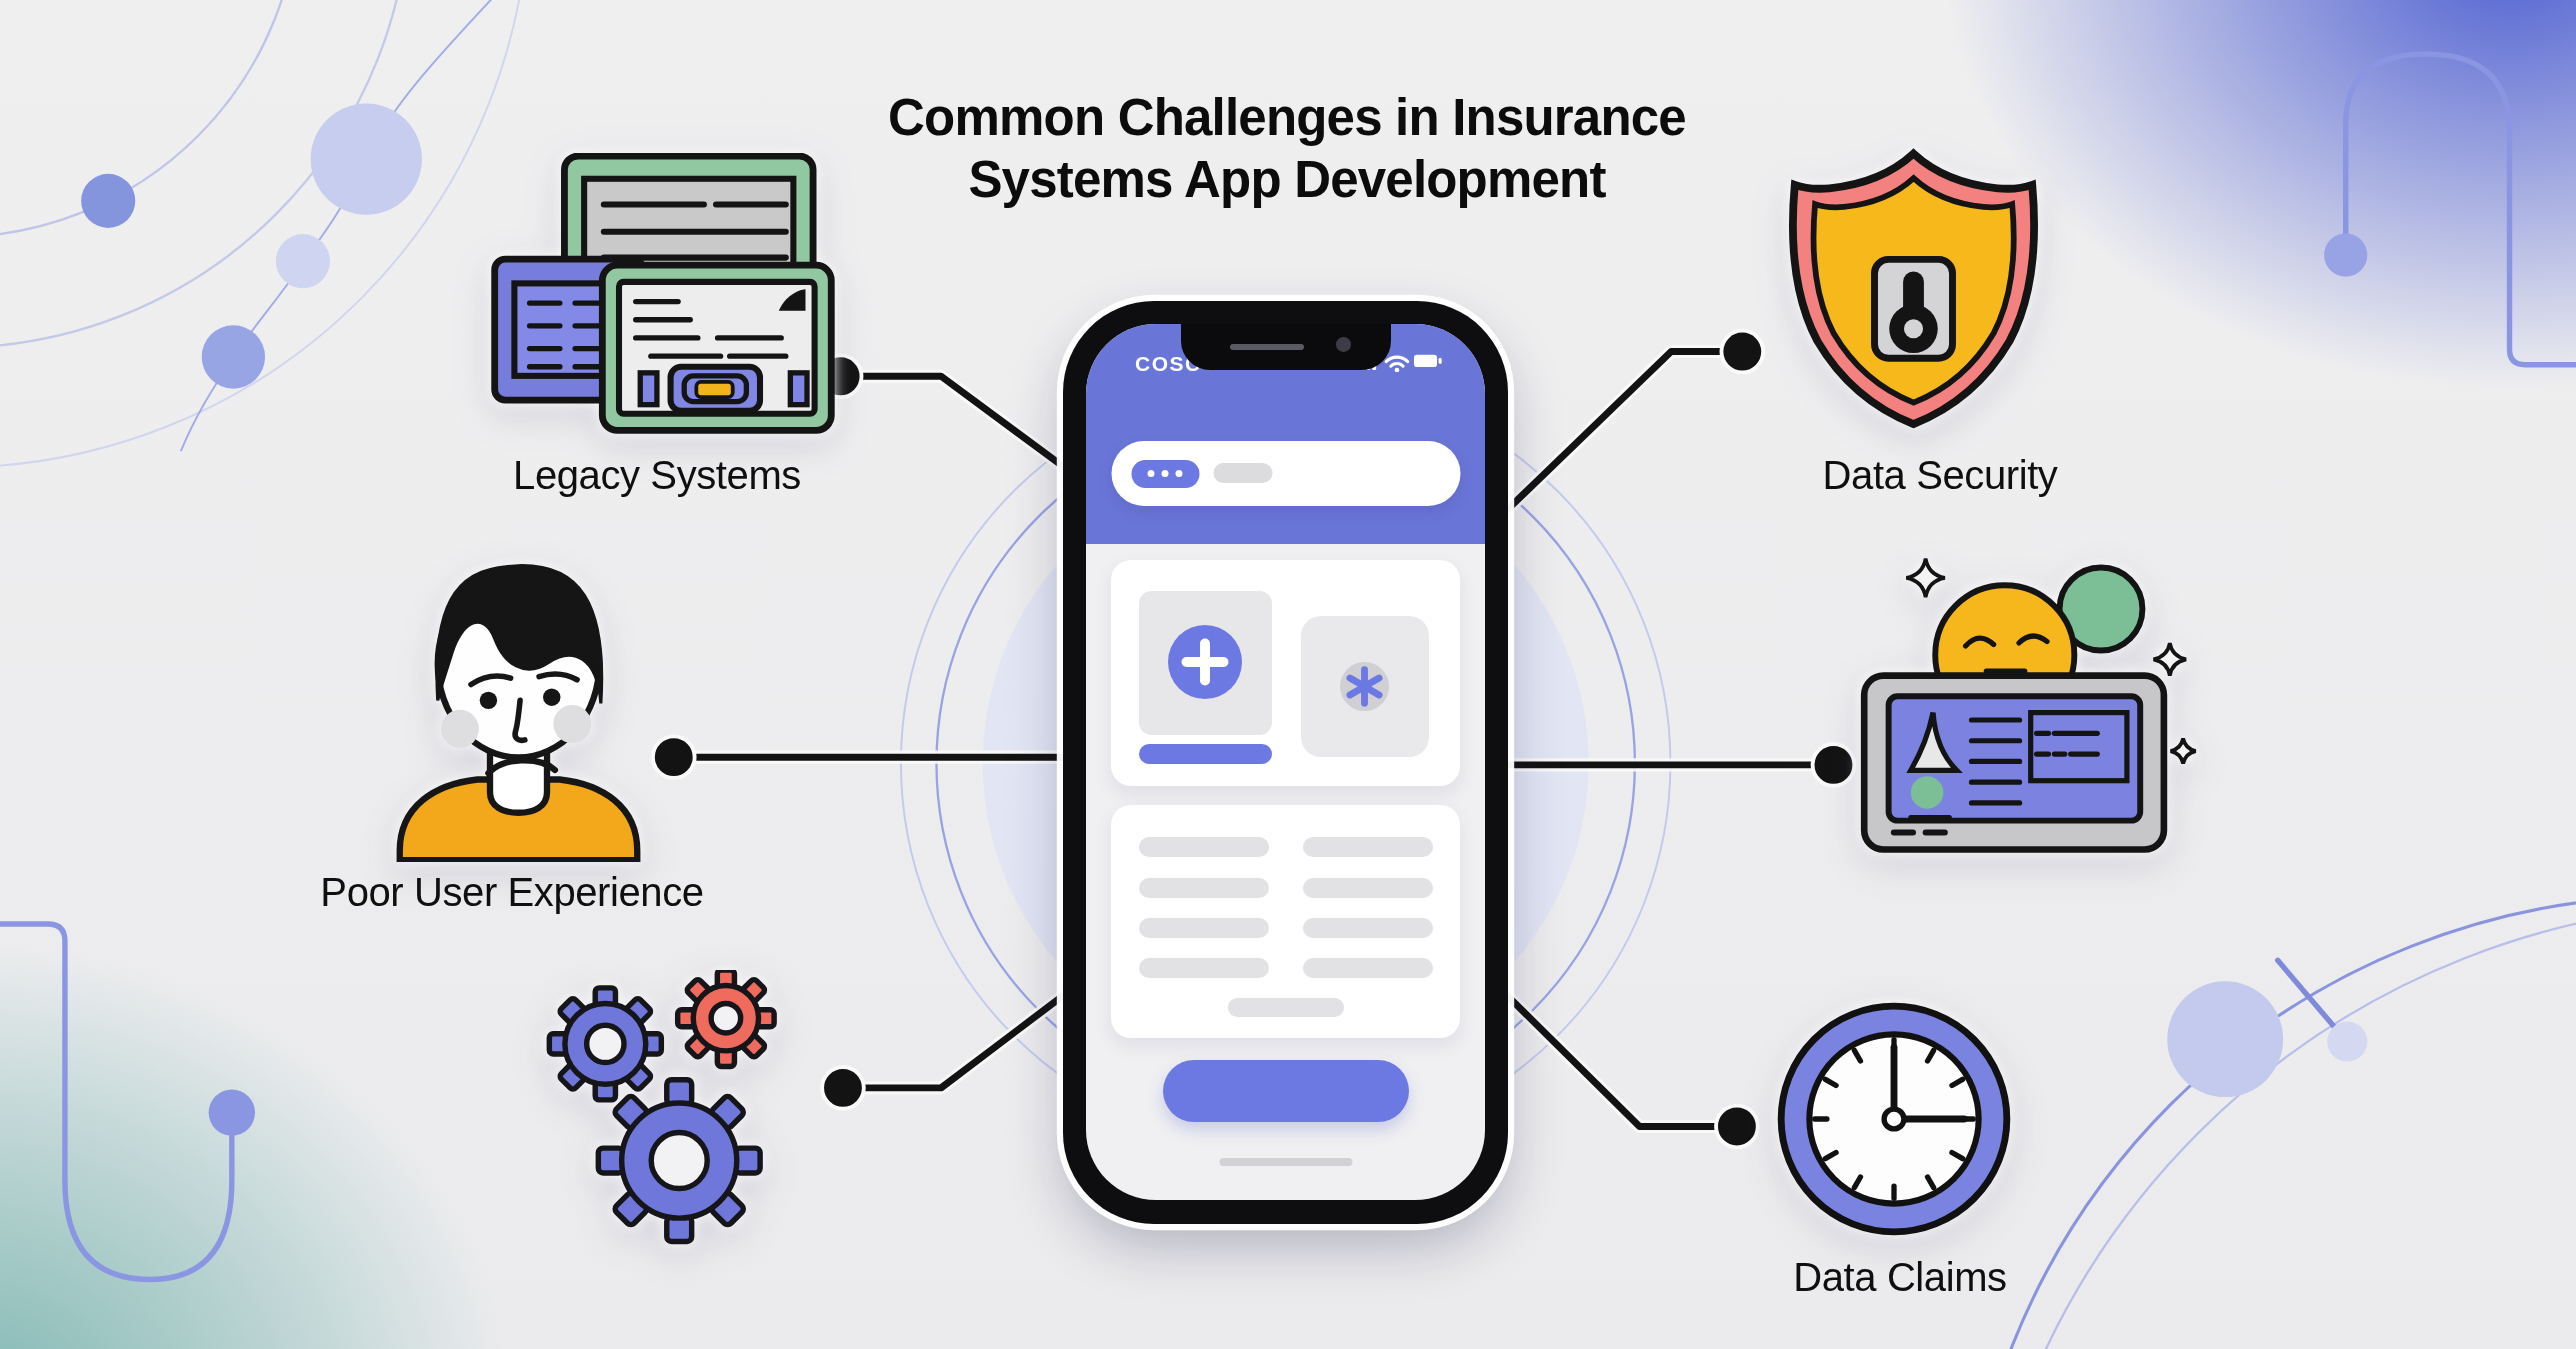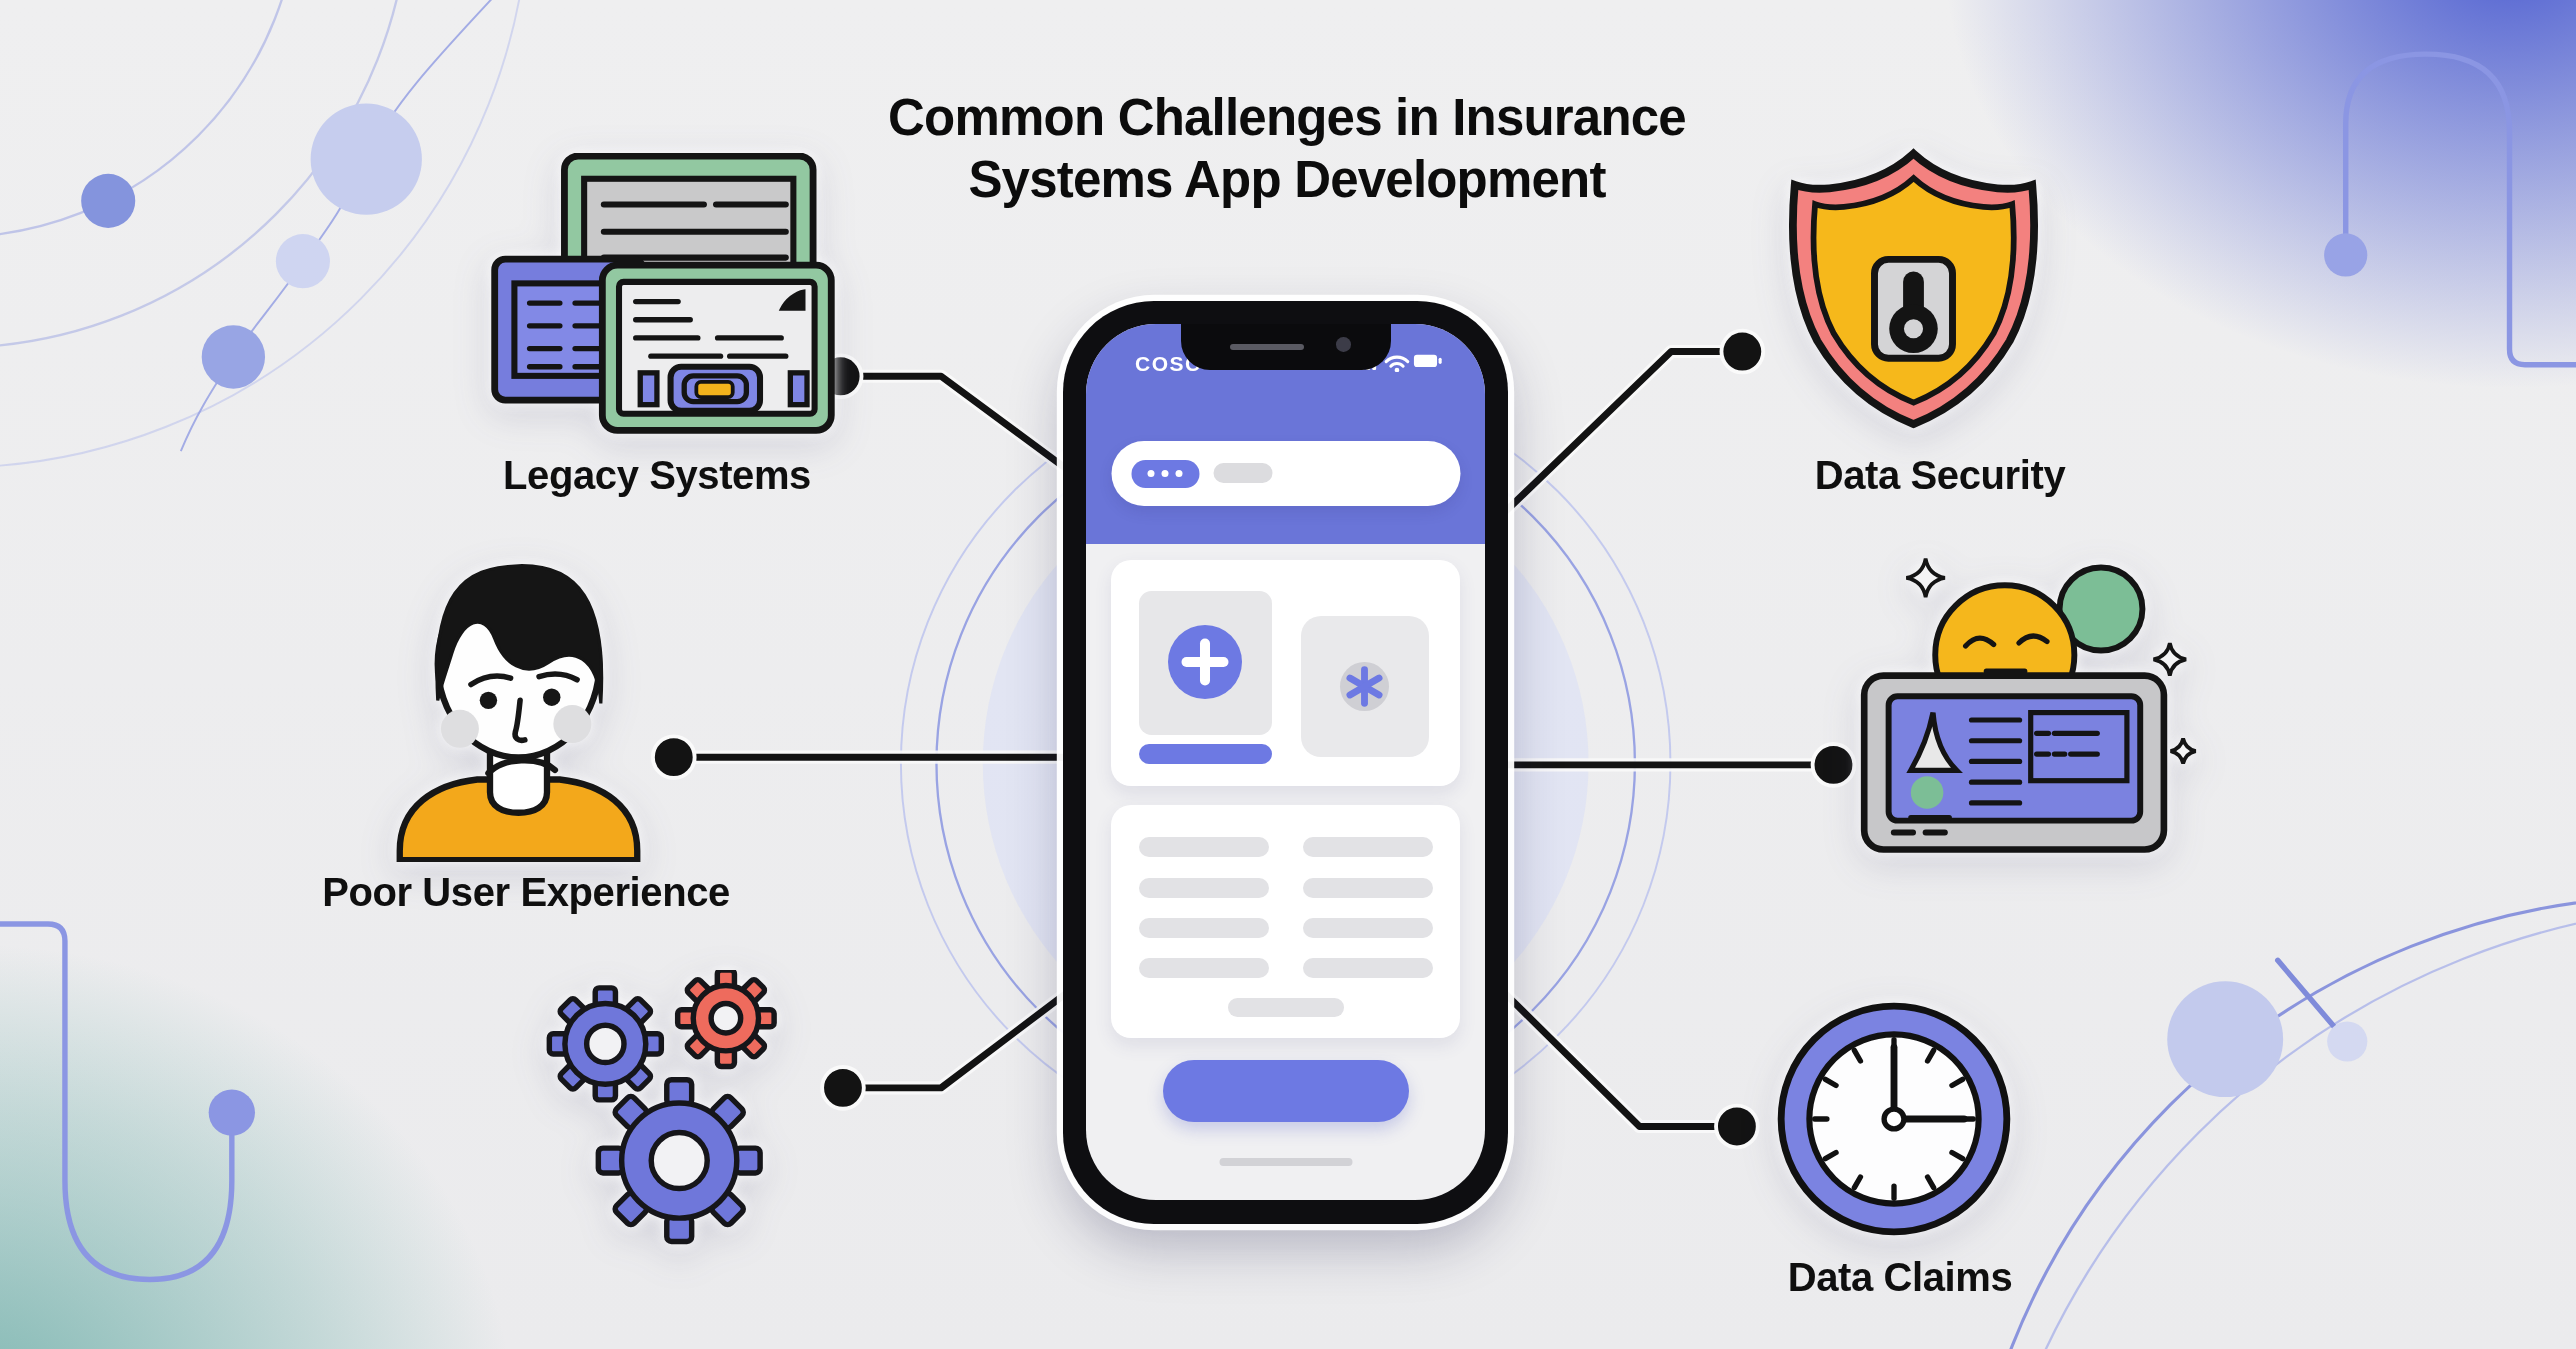--- a/index.html
+++ b/index.html
@@ -12,21 +12,21 @@
       linear-gradient(180deg,#efeff0 0%,#ebebed 100%);
   }
   .bg-svg{position:absolute;left:0;top:0;}
   .title{
     position:absolute;left:1287px;top:87px;transform:translateX(-50%);
     text-align:center;font-weight:700;font-size:51px;line-height:1.22;
     letter-spacing:-0.8px;color:#0c0c0c;white-space:nowrap;
   }
   .label{
     position:absolute;transform:translateX(-50%);
-    font-weight:700;font-size:40px;letter-spacing:-0.4px;color:#0f0f0f;white-space:nowrap;
+    font-weight:400;font-size:40px;letter-spacing:-0.4px;color:#0f0f0f;white-space:nowrap;
   }
   .icon-svg{position:absolute;filter:drop-shadow(0 0 7px rgba(255,255,255,0.95)) drop-shadow(0 10.8px 17px rgba(60,60,110,0.15));}
   
   .phone{
     position:absolute;left:1063px;top:301px;width:445px;height:923px;
     background:#0e0e11;border-radius:91px;
     box-shadow:0 0 0 6.2px rgba(255,255,255,0.95), 0 23px 54px rgba(35,35,80,0.28);
   }
   .screen{
     position:absolute;left:23px;top:23px;width:399px;height:876px;
@@ -313,21 +313,21 @@
     </g>
     <g stroke="#111111" stroke-width="9" stroke-linecap="round">
       <line x1="160" y1="160" x2="160" y2="66"></line>
       <line x1="160" y1="160" x2="252" y2="160"></line>
     </g>
     <circle cx="160" cy="160" r="13" fill="#ffffff" stroke="#111111" stroke-width="7"></circle>
   </svg>
 
   <div class="label" style="left:657px;top:453px;">Legacy Systems</div>
   <div class="label" style="left:1912px;top:453px;margin-left:28px;">Data Security</div>
-  <div class="label" style="left:512px;top:870px;margin-left:14px;">Poor User Experience</div>
+  <div class="label" style="left:512px;top:870px;">Poor User Experience</div>
   <div class="label" style="left:1900px;top:1255px;">Data Claims</div>
 
   <div class="phone">
     <div class="screen">
       <div class="app-header">
         <div class="status-left">COSC</div>
         <svg class="status-icons" width="93" height="21.6" viewBox="0 0 120 28">
           <g fill="#ffffff">
             <rect x="2" y="16" width="5" height="10" rx="1.5"></rect>
             <rect x="10" y="12" width="5" height="14" rx="1.5"></rect>

